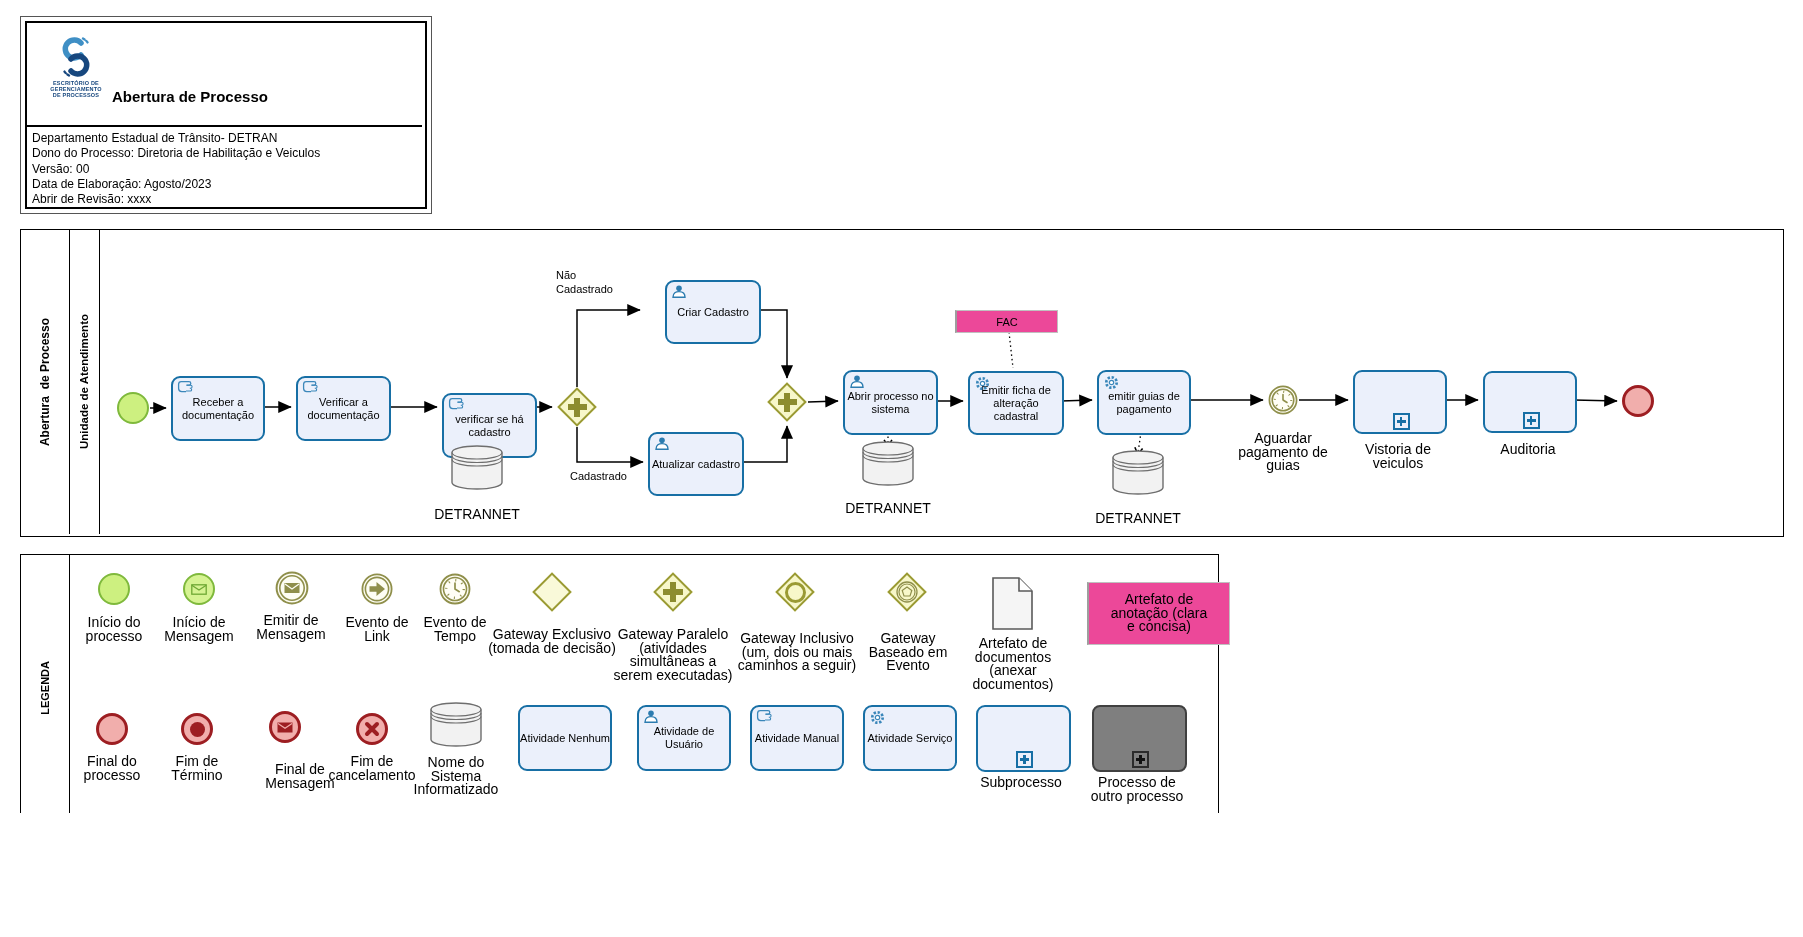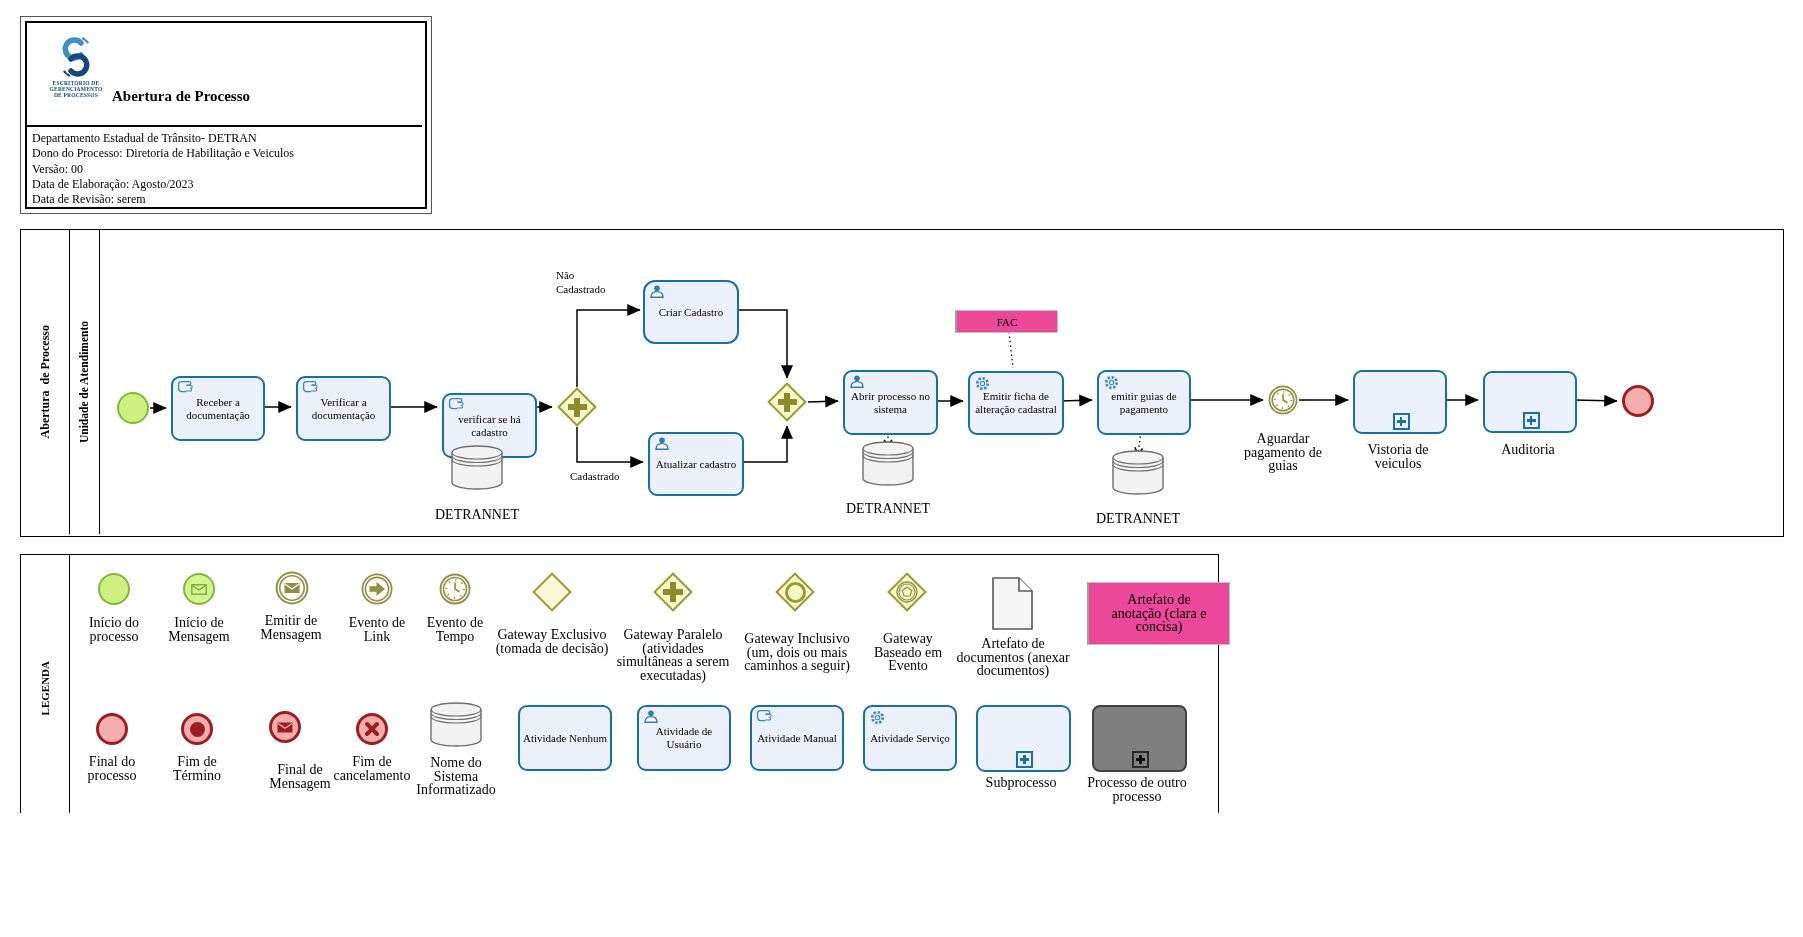--- a/index.html
+++ b/index.html
@@ -1,17 +1,17 @@
 <!DOCTYPE html>
 <html><head>
 <meta charset="utf-8">
 <style>
   html,body{margin:0;padding:0;background:#fff;}
   #canvas{position:relative;width:1803px;height:813px;background:#fff;overflow:hidden;
-          font-family:Liberation Serif, serif;color:#000;}
+          font-family:Liberation Sans, sans-serif;color:#000;}
   .abs{position:absolute;}
   
   .hdr-outer{border:1px solid #555;}
   .hdr-inner{border:2px solid #000;background:#fff;}
   .hdr-divider{border-top:2px solid #000;}
   .logo-caption{font-size:5.5px;line-height:6px;font-weight:bold;color:#17477e;text-align:center;white-space:pre-line;letter-spacing:.2px;}
   .hdr-title{font-size:15px;font-weight:bold;}
   .hdr-line{font-size:12px;line-height:15.5px;}
   
   .pool{border:1px solid #000;}
@@ -63,21 +63,21 @@
     </svg>
   </div>
   <div class="abs logo-caption" style="left:42px;top:80px;width:68px;">ESCRITÓRIO DE
 GERENCIAMENTO
 DE PROCESSOS</div>
   <div class="abs hdr-title" style="left:112px;top:88px;width:280px;">Abertura de Processo</div>
   <div class="abs hdr-line" style="left:32px;top:131px;width:380px;">Departamento Estadual de Trânsito- DETRAN</div>
   <div class="abs hdr-line" style="left:32px;top:146px;width:380px;">Dono do Processo: Diretoria de Habilitação e Veiculos</div>
   <div class="abs hdr-line" style="left:32px;top:162px;width:380px;">Versão: 00</div>
   <div class="abs hdr-line" style="left:32px;top:177px;width:380px;">Data de Elaboração: Agosto/2023</div>
-  <div class="abs hdr-line" style="left:32px;top:192px;width:380px;">Data de Revisão: serem</div>
+  <div class="abs hdr-line" style="left:32px;top:192px;width:380px;">Abrir de Revisão: xxxx</div>
 
   <div class="abs pool" style="left:20px;top:229px;width:1762px;height:306px;"></div>
   <div class="abs strip" style="left:21px;top:230px;width:48px;height:304px;">
     <span class="vtext">Abertura  de Processo</span>
   </div>
   <div class="abs strip" style="left:69px;top:230px;width:30px;height:304px;">
     <span class="vtext" style="font-size:11.5px;">Unidade de Atendimento</span>
   </div>
 
   <svg class="abs" style="left:0;top:0;pointer-events:none;" width="1803" height="937">
@@ -149,21 +149,21 @@
   <div class="abs gw" style="left:557px;top:387px;">
     <span class="diamond"></span>
     <span class="ph"></span>
       <span class="pv"></span>
   </div>
 
   <div class="abs edge-lbl" style="left:556px;top:268px;width:80px;text-align:left;">Não
 Cadastrado</div>
   <div class="abs edge-lbl" style="left:570px;top:469px;width:80px;text-align:left;">Cadastrado</div>
 
-  <div class="abs task" style="left:643px;top:280px;width:92px;height:60px;border-radius:12px;">
+  <div class="abs task" style="left:665px;top:280px;width:92px;height:60px;">
     <span class="ticon">
       <svg width="16" height="14" viewBox="0 0 16 14">
           <circle cx="8" cy="4.2" r="2.8" fill="#2c7cb0"></circle>
           <path d="M2 13.2 C2 8.8 5 7.6 8 7.6 C11 7.6 14 8.8 14 13.2 Z" fill="#fff" stroke="#2c7cb0" stroke-width="1.4"></path>
         </svg>
     </span>
     <span>Criar Cadastro</span>
   </div>
 
   <div class="abs task" style="left:648px;top:432px;width:92px;height:60px;">

